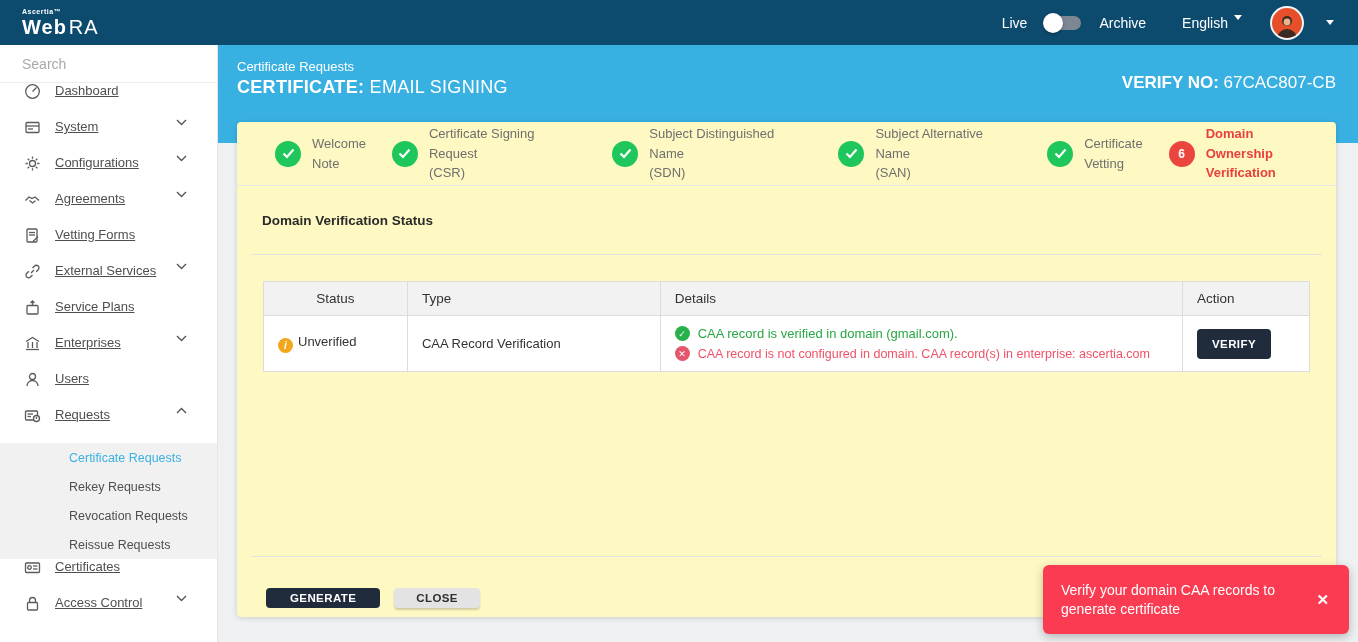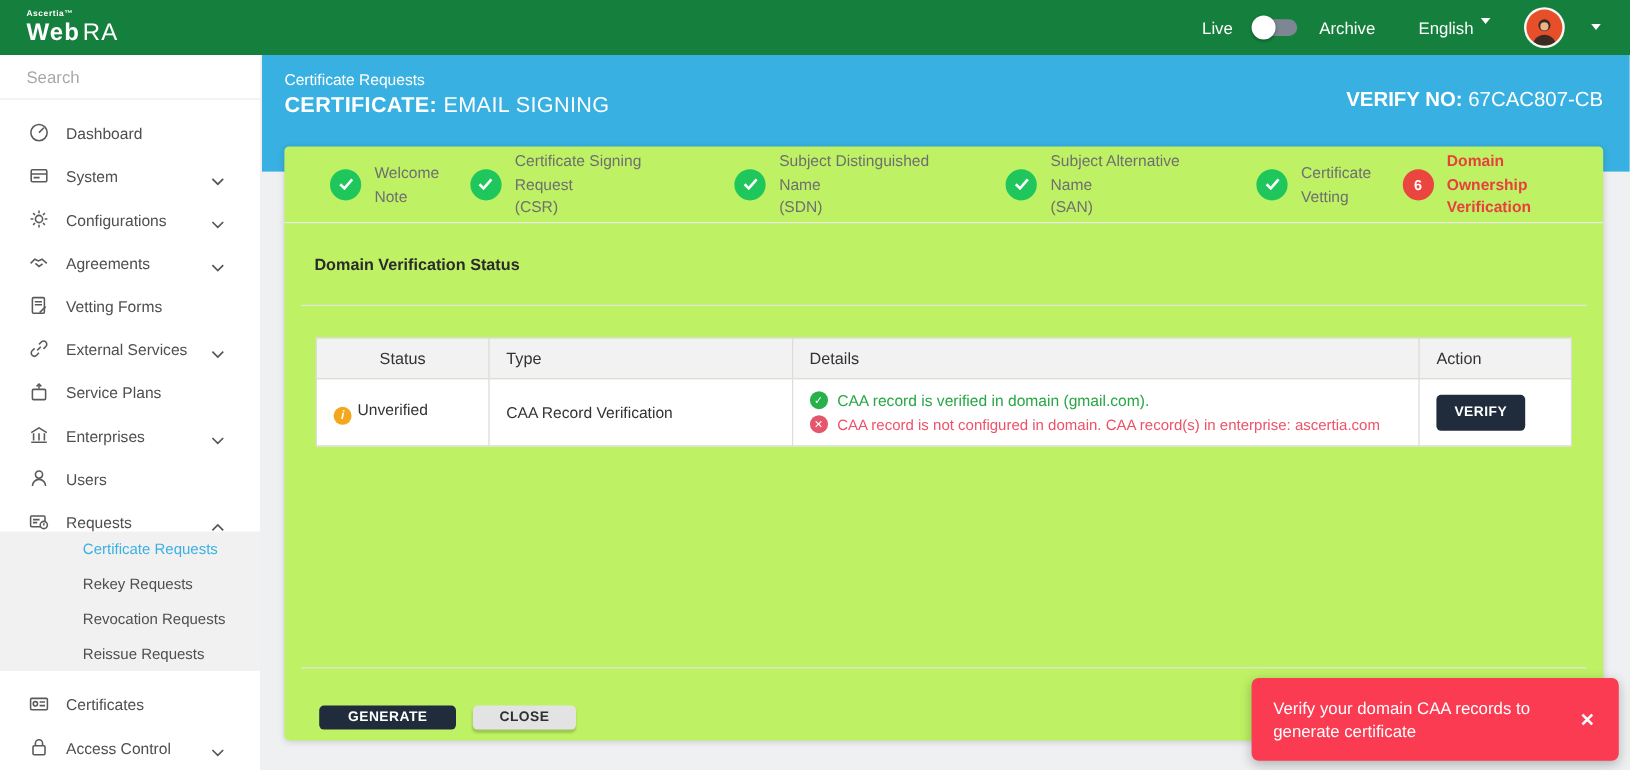--- a/index.html
+++ b/index.html
@@ -1,53 +1,53 @@
 <!DOCTYPE html>
 <html><head>
 <meta charset="utf-8">
 <style>
   * { margin:0; padding:0; box-sizing:border-box; }
   html,body { width:1358px; height:642px; overflow:hidden; font-family:"Liberation Sans",sans-serif; background:#eef0f1; }
 
   
-  .topbar { position:fixed; top:0; left:0; width:1358px; height:45px; background:#15803d; display:flex; align-items:center; justify-content:space-between; z-index:30; }
+  .topbar { position:fixed; top:0; left:0; width:1358px; height:45px; background:#0c4a6e; display:flex; align-items:center; justify-content:space-between; z-index:30; }
   .brand { padding-left:22px; color:#fff; line-height:1; }
   .brand-small { font-size:7px; letter-spacing:.5px; font-weight:bold; margin-bottom:2px; }
   .brand-big { font-size:20px; font-weight:bold; letter-spacing:1px; }
   .brand-big .lt { font-weight:normal; padding-left:2px; }
   .topbar-right { display:flex; align-items:center; gap:14px; padding-right:24px; color:#fff; font-size:14px;margin-left:39px; }
   .toggle { width:36px; height:14px; background:#7d8794; border-radius:8px; position:relative; margin:0 4px; cursor:pointer; }
   .toggle .knob { position:absolute; left:-2px; top:-3px; width:20px; height:20px; border-radius:50%; background:#fff; box-shadow:0 1px 3px rgba(0,0,0,.4); }
   .lang { display:flex; align-items:flex-start; gap:6px; margin-left:22px; cursor:pointer; }
   .caret-down { width:0; height:0; border-left:4px solid transparent; border-right:4px solid transparent; border-top:5px solid #fff; display:inline-block; }
   .avatar { width:30px; height:30px; border-radius:50%; background:#e64f2a; margin-left:16px; box-shadow:0 0 0 2px rgba(255,255,255,.95); position:relative; overflow:hidden; cursor:pointer; }
   .avatar svg { position:absolute; left:4px; top:5px; }
 
   
   .sidebar { position:fixed; top:45px; left:0; width:218px; bottom:0; background:#fff; border-right:1px solid #e6e6e6; z-index:20; }
   .search-row { height:38px; display:flex; align-items:center; border-bottom:1px solid #ececec; padding:0 18px 0 22px; }
   .search-row input { flex:1; border:none; outline:none; font-size:14px; color:#555; font-family:"Liberation Sans",sans-serif; }
   .search-row input::placeholder { color:#a9a9a9; }
-  .nav-item { height:36px; display:flex; align-items:flex-end; padding:0 30px 0 24px; font-size:13px; color:#4f4f4f; cursor:pointer; }
+  .nav-item { height:36px; display:flex; align-items:flex-start; padding:0 30px 0 24px; font-size:13px; color:#4f4f4f; cursor:pointer;text-decoration:underline; }
   .nav-item .ic { width:17px; height:17px; margin-right:14px; display:flex; align-items:center; justify-content:center; flex-shrink:0; }
   .nav-item .lbl { flex:1; }
   .submenu { background:#f1f1f1; }
   .sub-item { height:29px; display:flex; align-items:center; padding-left:69px; font-size:12.5px; color:#4f4f4f; cursor:pointer; }
   .sub-item.active { color:#3bb1e2; }
 
   
   .main { position:absolute; left:218px; top:45px; right:0; bottom:0; background:#eef0f1; }
   .bluehead { height:98px; background:#38b1e2; color:#fff; position:relative; }
   .bc { position:absolute; left:19px; top:14px; font-size:13px; }
   .page-title { position:absolute; left:19px; top:32px; font-size:18px; font-weight:normal; letter-spacing:.3px; }
   .page-title b { font-weight:bold; }
   .req-no { position:absolute; right:22px; top:28px; font-size:17px; }
   .req-no b { font-weight:bold; }
 
-  .card { position:absolute; left:19px; top:77px; width:1099px; height:495px; background:#bef264; border-radius:4px; box-shadow:0 1px 5px rgba(0,0,0,.15); z-index:5; }
+  .card { position:absolute; left:19px; top:77px; width:1099px; height:495px; background:#fef9c3; border-radius:4px; box-shadow:0 1px 5px rgba(0,0,0,.15); z-index:5; }
 
   
   .stepper { display:flex; align-items:center; gap:26px; height:64px; padding:0 12px 0 38px; border-bottom:1px solid #e8e8e8; }
   .step { display:flex; align-items:center; gap:11px; }
   .dot { width:26px; height:26px; border-radius:50%; display:flex; align-items:center; justify-content:center; flex-shrink:0; color:#fff; font-size:12px; font-weight:bold; }
   .dot.done { background:#1fc65c; }
   .dot.active { background:#ea453f; }
   .step .lines { font-size:13px; color:#6f6f6f; line-height:1.5; }
   .step.current .lines { color:#e8413d; font-weight:bold; }
 

